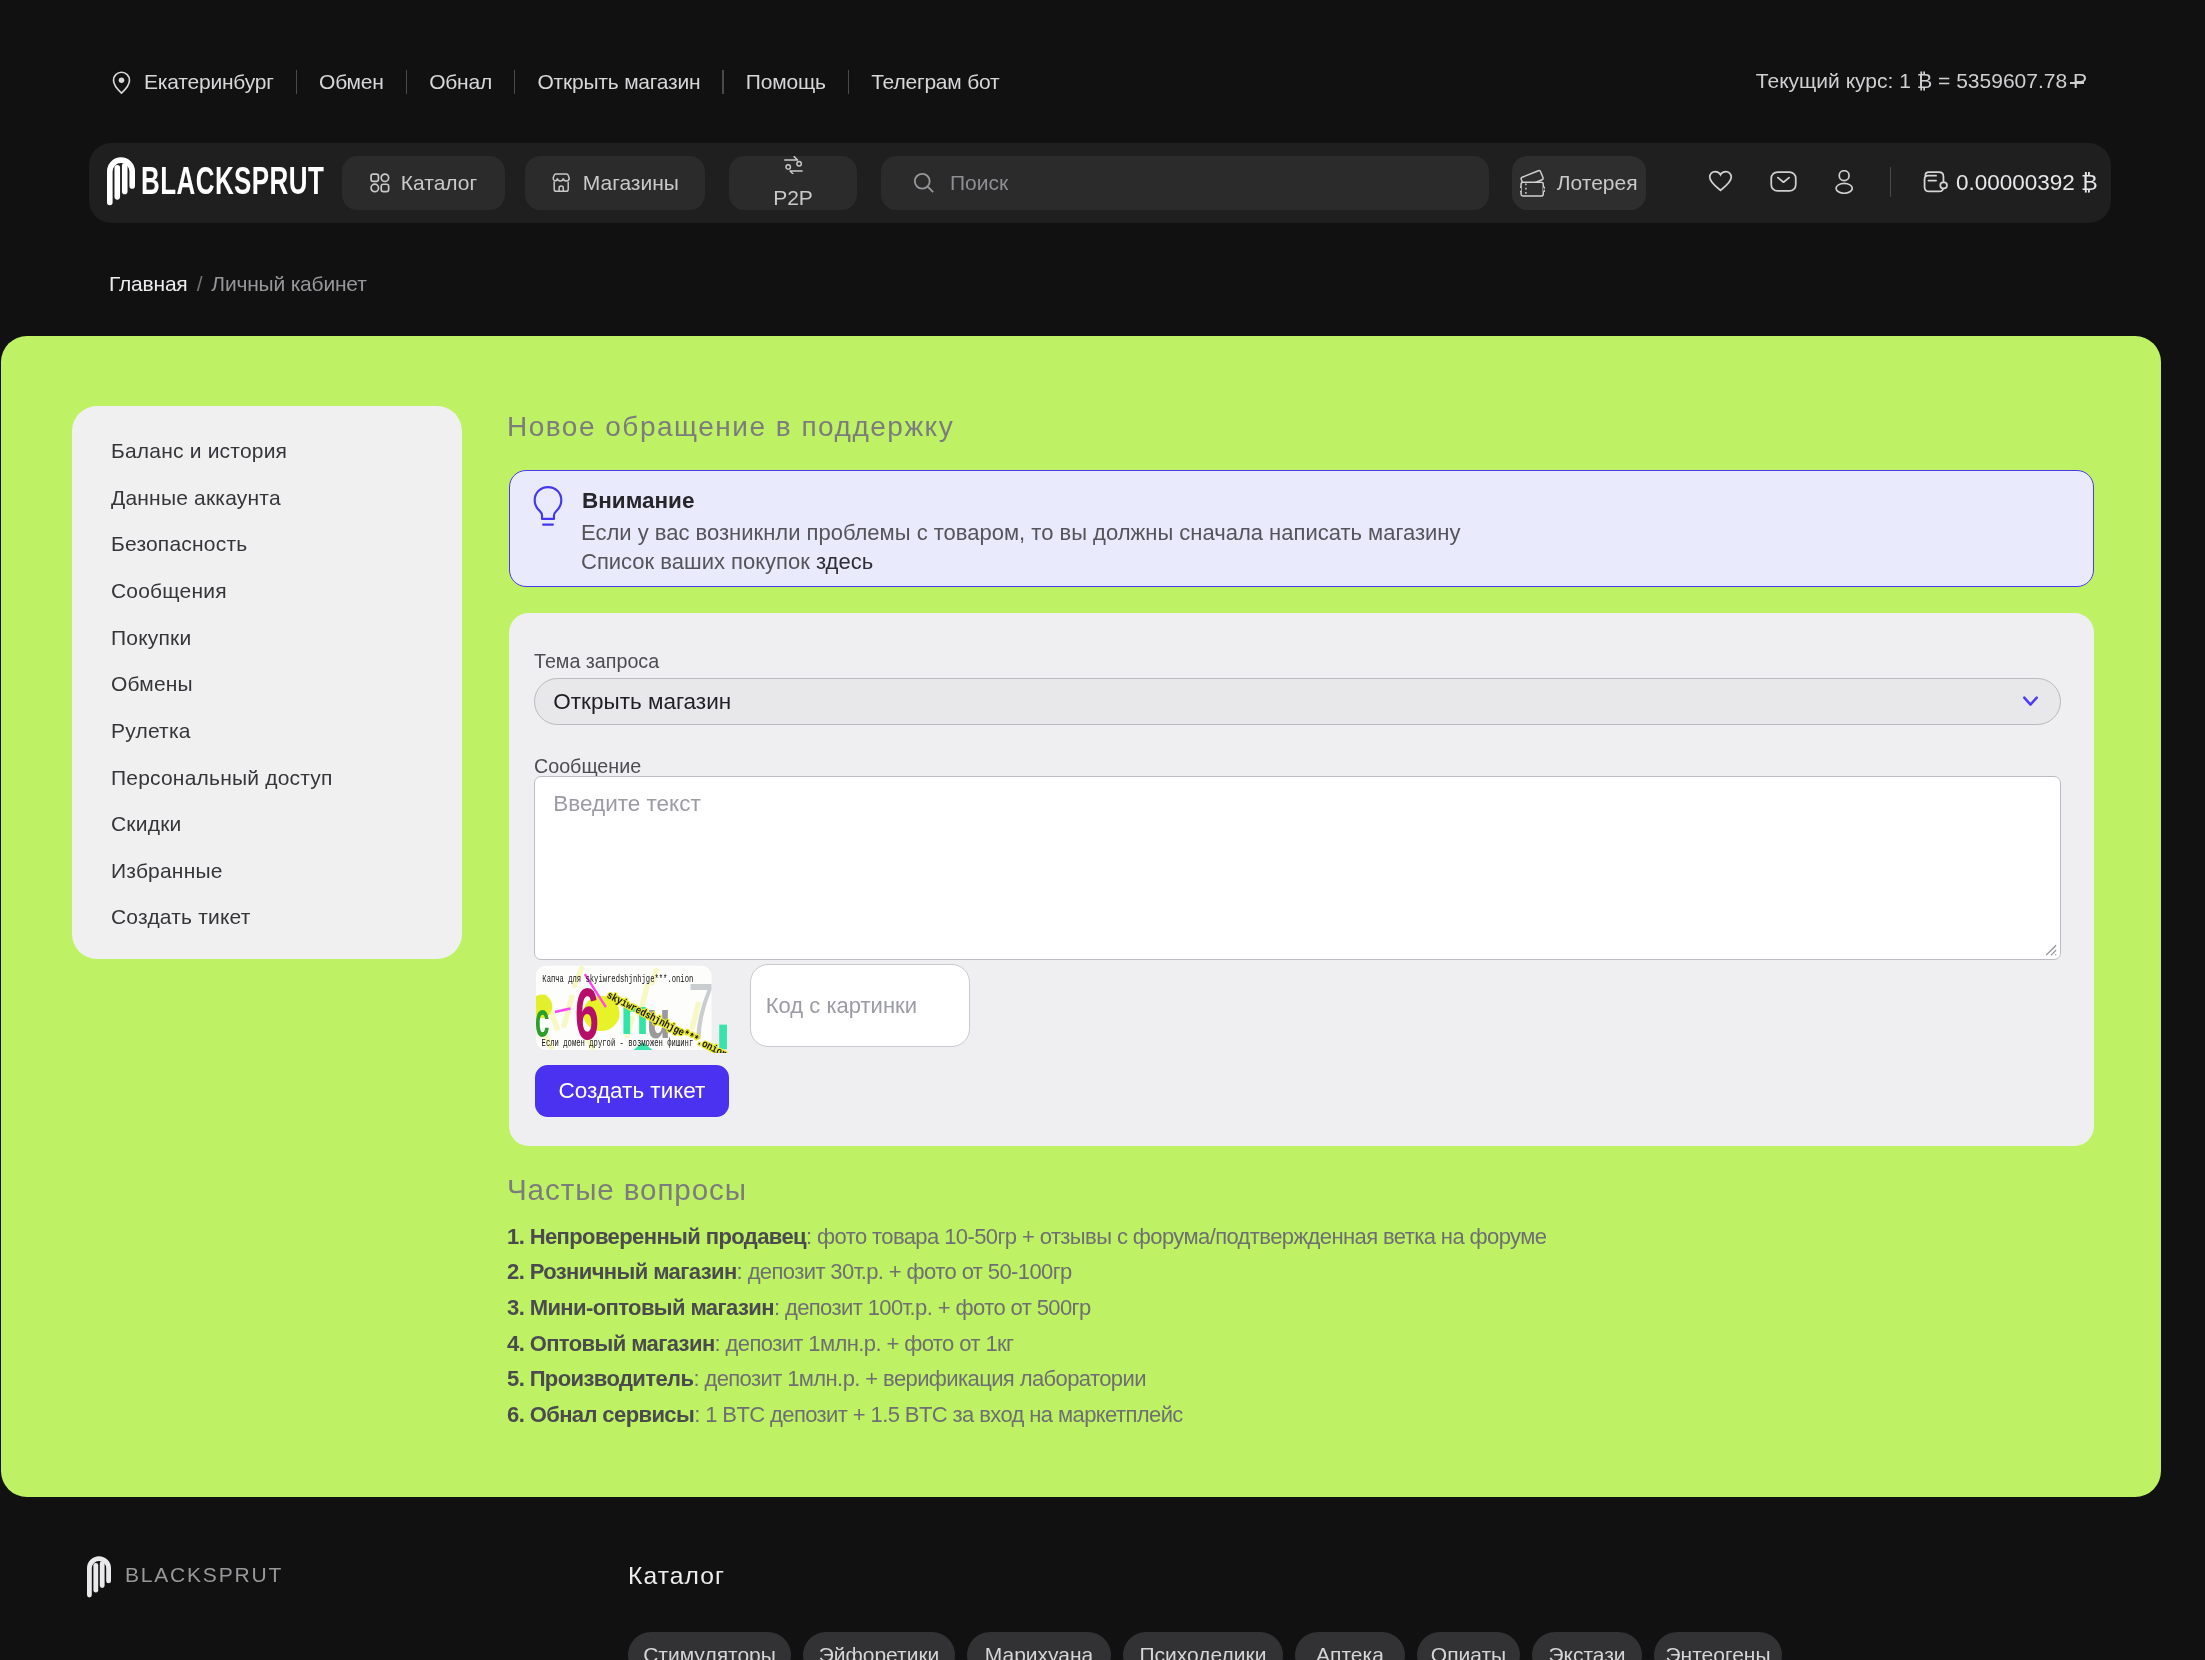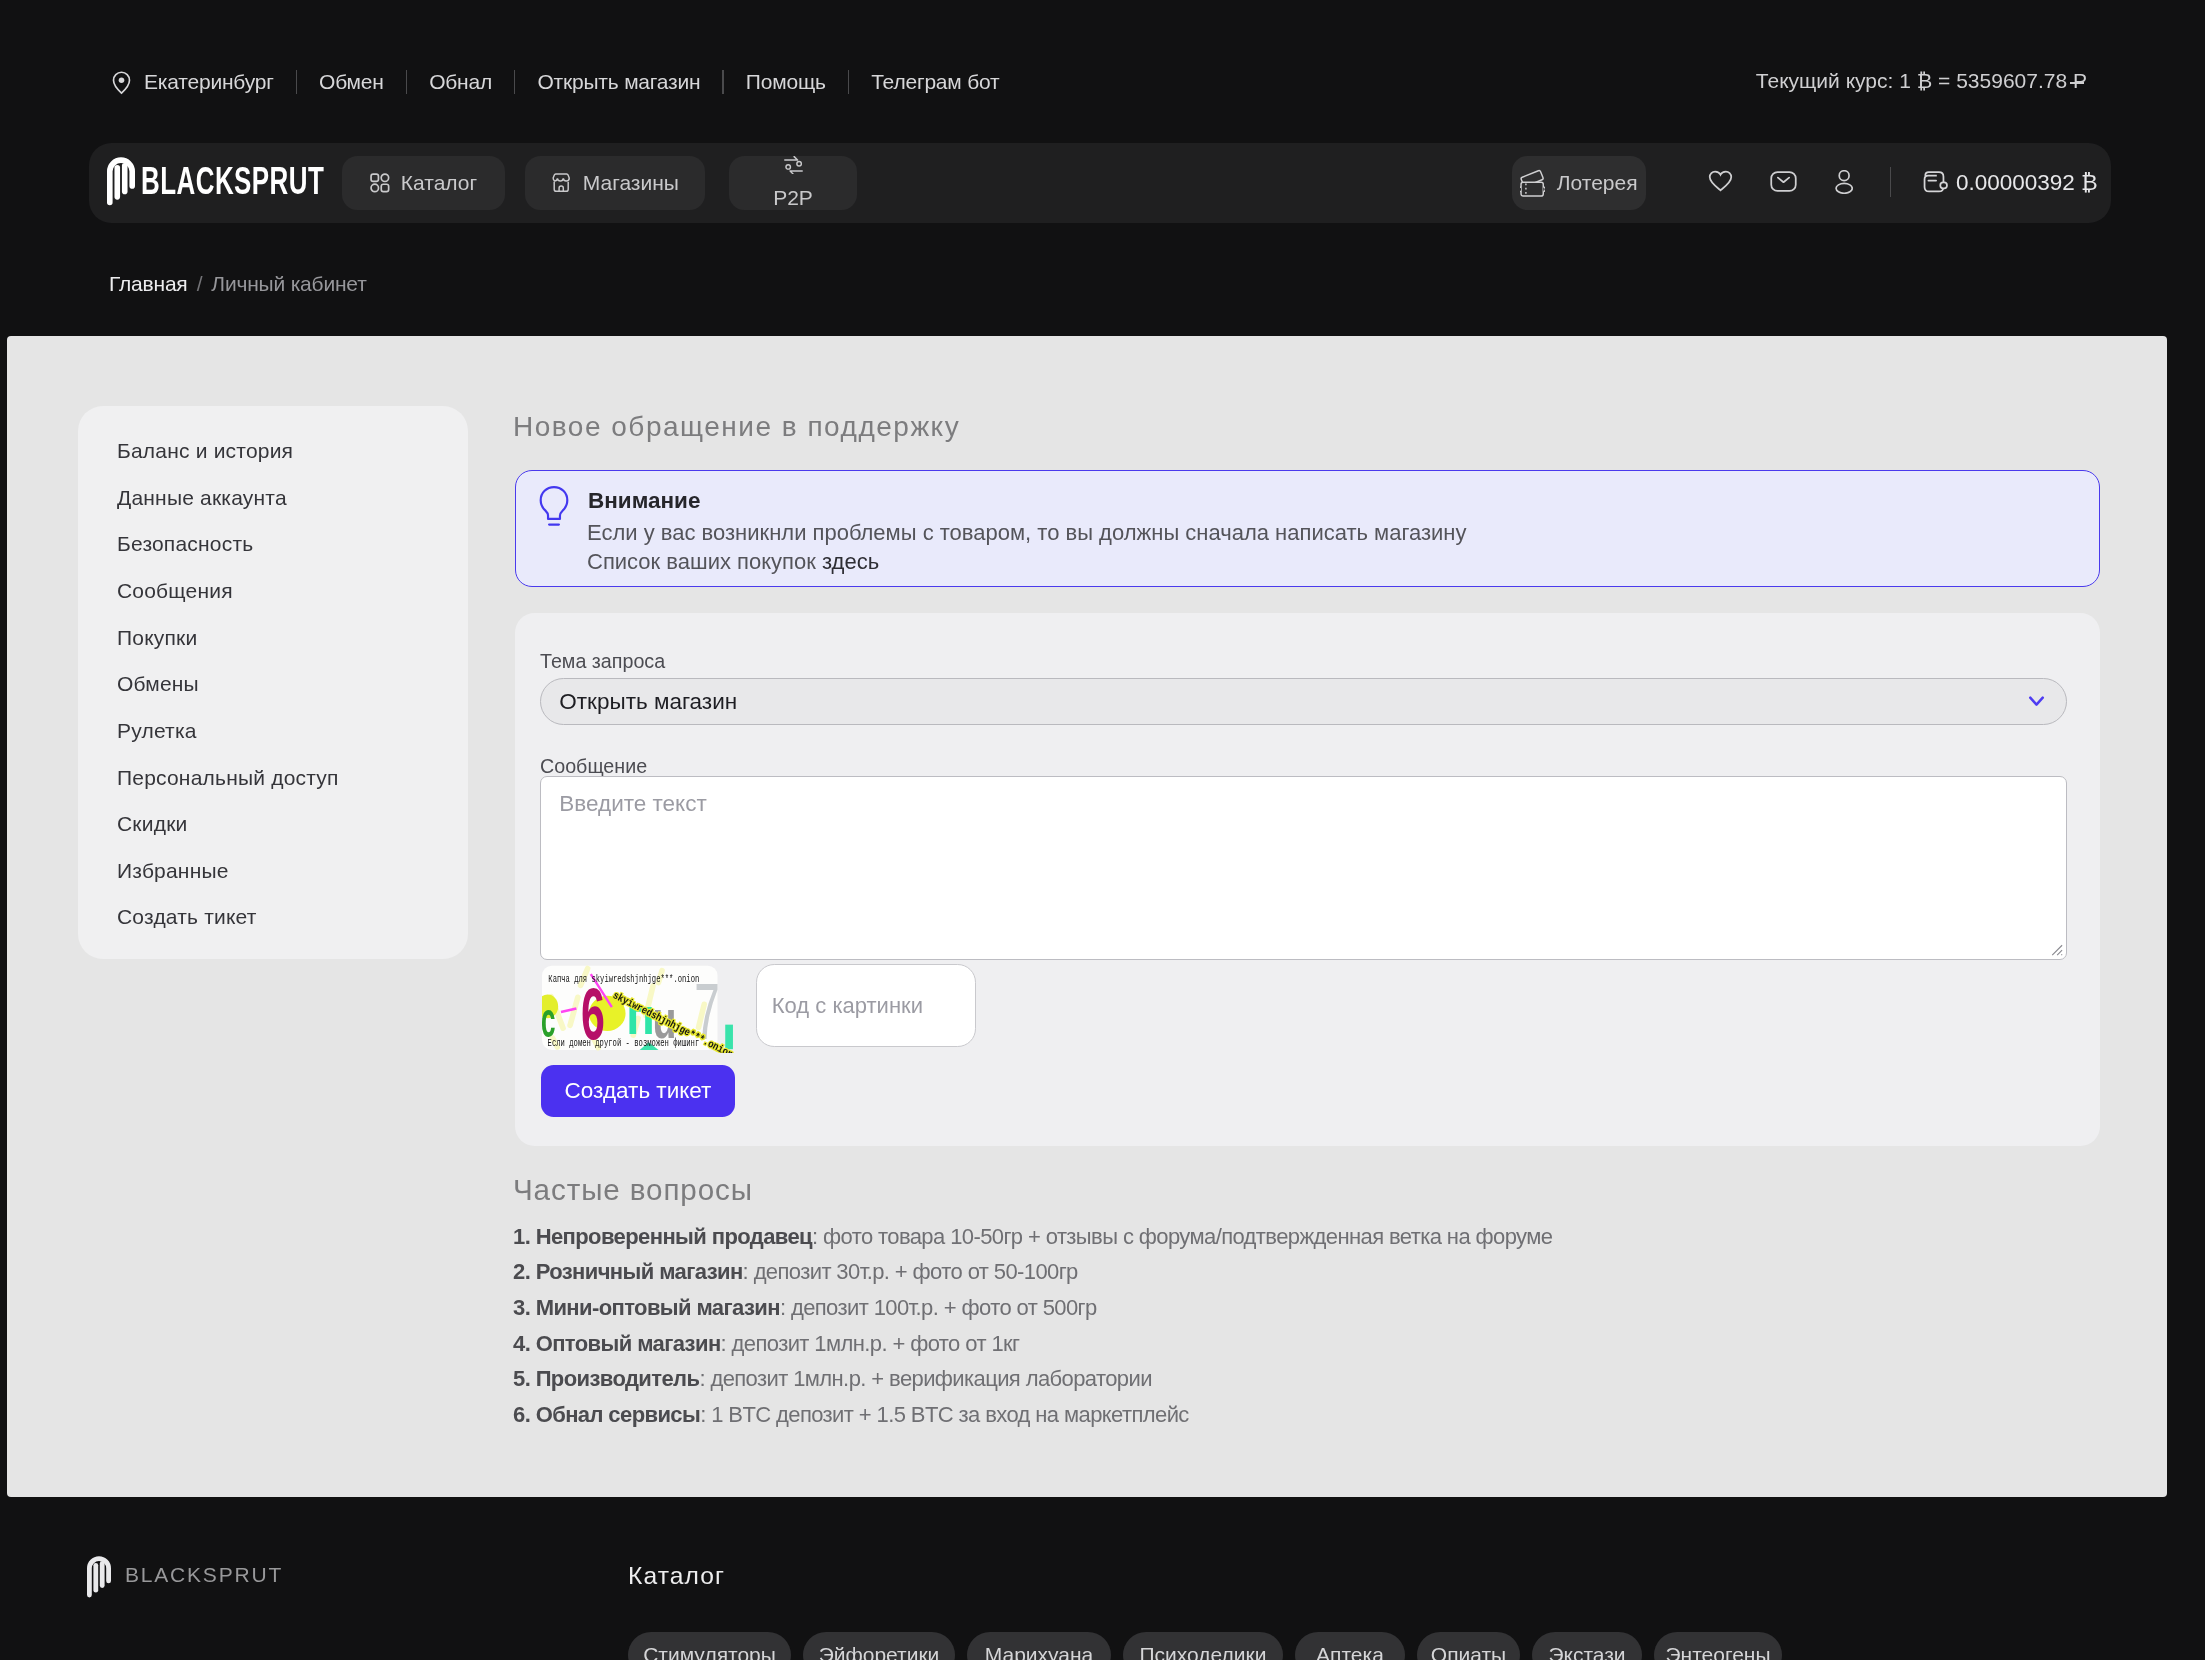--- a/index.html
+++ b/index.html
@@ -19,21 +19,21 @@
   .pill { position:absolute; top:12.7px; height:54px; background:#2b2b2c; border-radius:15.5px; display:flex; align-items:center; justify-content:center; gap:11.3px; color:#c9c9cb; font-size:21px; }
   .logoTxt { position:absolute; left:52px; top:14.8px; font-size:39px; font-weight:bold; color:#fff; letter-spacing:0.7px; transform:scaleX(0.665); transform-origin:left center; white-space:nowrap; line-height:46px; }
   .hicon { position:absolute; top:0; }
 
   
   .crumb { position:absolute; left:109px; top:271px; font-size:21px; letter-spacing:-0.2px; line-height:25px; color:#ececee; }
   .crumb .s { color:#747478; margin:0 9.1px; }
   .crumb .g { color:#96969a; }
 
   
-  .card { position:absolute; left:7px; top:336px; width:2160px; height:1161px; background:#e5e5e5; border-radius:4px; }
+  .card { position:absolute; left:1px; top:336px; width:2160px; height:1161px; background:#bef264; border-radius:26px; }
 
   
   .side { position:absolute; left:71px; top:70px; width:390px; height:553px; background:#f0f0f1; border-radius:25px; }
   .side div { position:absolute; left:39px; font-size:21px; letter-spacing:0.2px; line-height:25px; color:#35353a; white-space:nowrap; }
 
   
   .h1a { position:absolute; left:506px; top:75px; font-size:28px; letter-spacing:1.5px; line-height:32px; color:#7c7c7e; }
   .alert { position:absolute; left:508px; top:134px; width:1585px; height:117px; background:#e9eafb; border:1.4px solid #4a3aed; border-radius:17px; }
   .alert .t { position:absolute; left:72px; top:15.5px; font-size:22.5px; font-weight:bold; color:#26262b; line-height:27px; }
   .alert .l1 { position:absolute; left:71px; top:49px; font-size:22px; color:#54545a; line-height:26px; }
@@ -108,20 +108,27 @@
     <span>Магазины</span>
   </div>
   <div class="pill" style="left:640px; width:128px;flex-direction:column;">
     <svg width="21" height="21" viewBox="0 0 30 30" fill="none" stroke="#c9c9cb" stroke-width="2.3" stroke-linecap="round">
         <path d="M1 6.5 H21 M16 1 L21.5 6.5"></path>
         <circle cx="24" cy="12.5" r="3.6"></circle>
         <circle cx="6.5" cy="17.5" r="3.6"></circle>
         <path d="M9.5 24 H29 M9.5 24 L15 29.5"></path>
       </svg>
     <span>P2P</span>
+  </div>
+  <div class="pill" style="left:792px; width:608px; background:#2b2b2c; justify-content:flex-start; padding-left:31px; gap:14px; color:#8e8e93;">
+    <svg width="24" height="24" viewBox="0 0 34 34" fill="none" stroke="#97979b" stroke-width="2.6">
+        <circle cx="14.5" cy="14.5" r="10.5"></circle>
+        <path d="M22.5 22.5 L30 30"></path>
+      </svg>
+    <span>Поиск</span>
   </div>
   <div class="pill" style="left:1423px; width:134px; background:#2e2e2f;">
     <svg width="25" height="31" viewBox="0 0 36 44" fill="none" stroke="#d0d0d2" stroke-width="2.1">
         <g transform="rotate(-22 18 15)">
           <rect x="2" y="9" width="30" height="14" rx="2.5"></rect>
         </g>
         <rect x="1.5" y="21.5" width="32" height="20" rx="3" fill="#2e2e2f"></rect>
         <path d="M8.5 23.5 v16" stroke-dasharray="2.6 3.4"></path>
         <path d="M1.5 28.5 a3.2 3.2 0 0 0 0 6.4 M33.5 28.5 a3.2 3.2 0 0 1 0 6.4" fill="#2e2e2f"></path>
       </svg>

